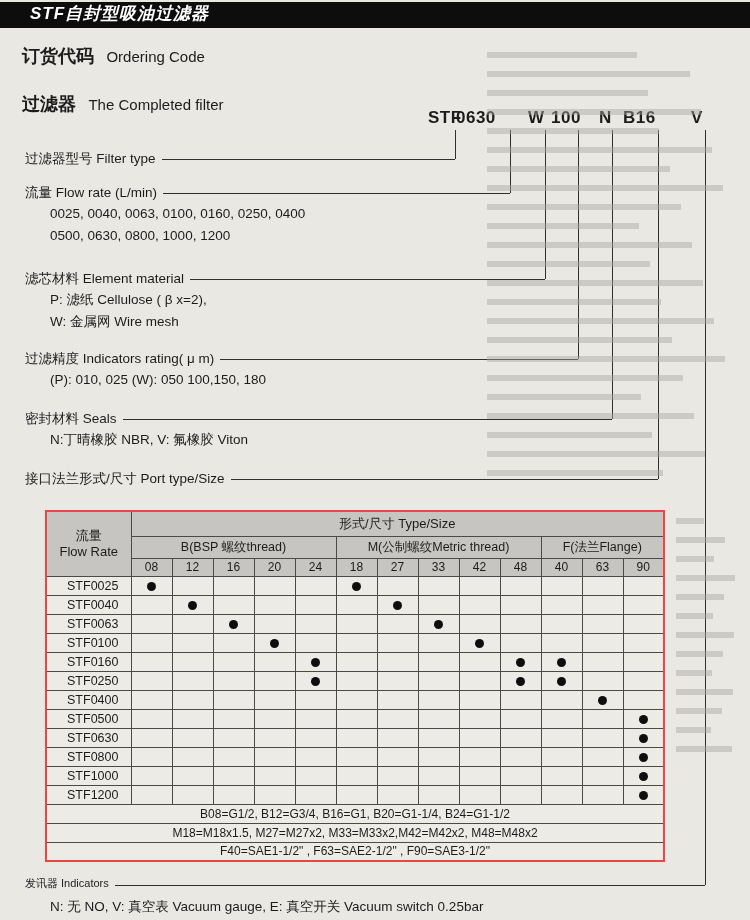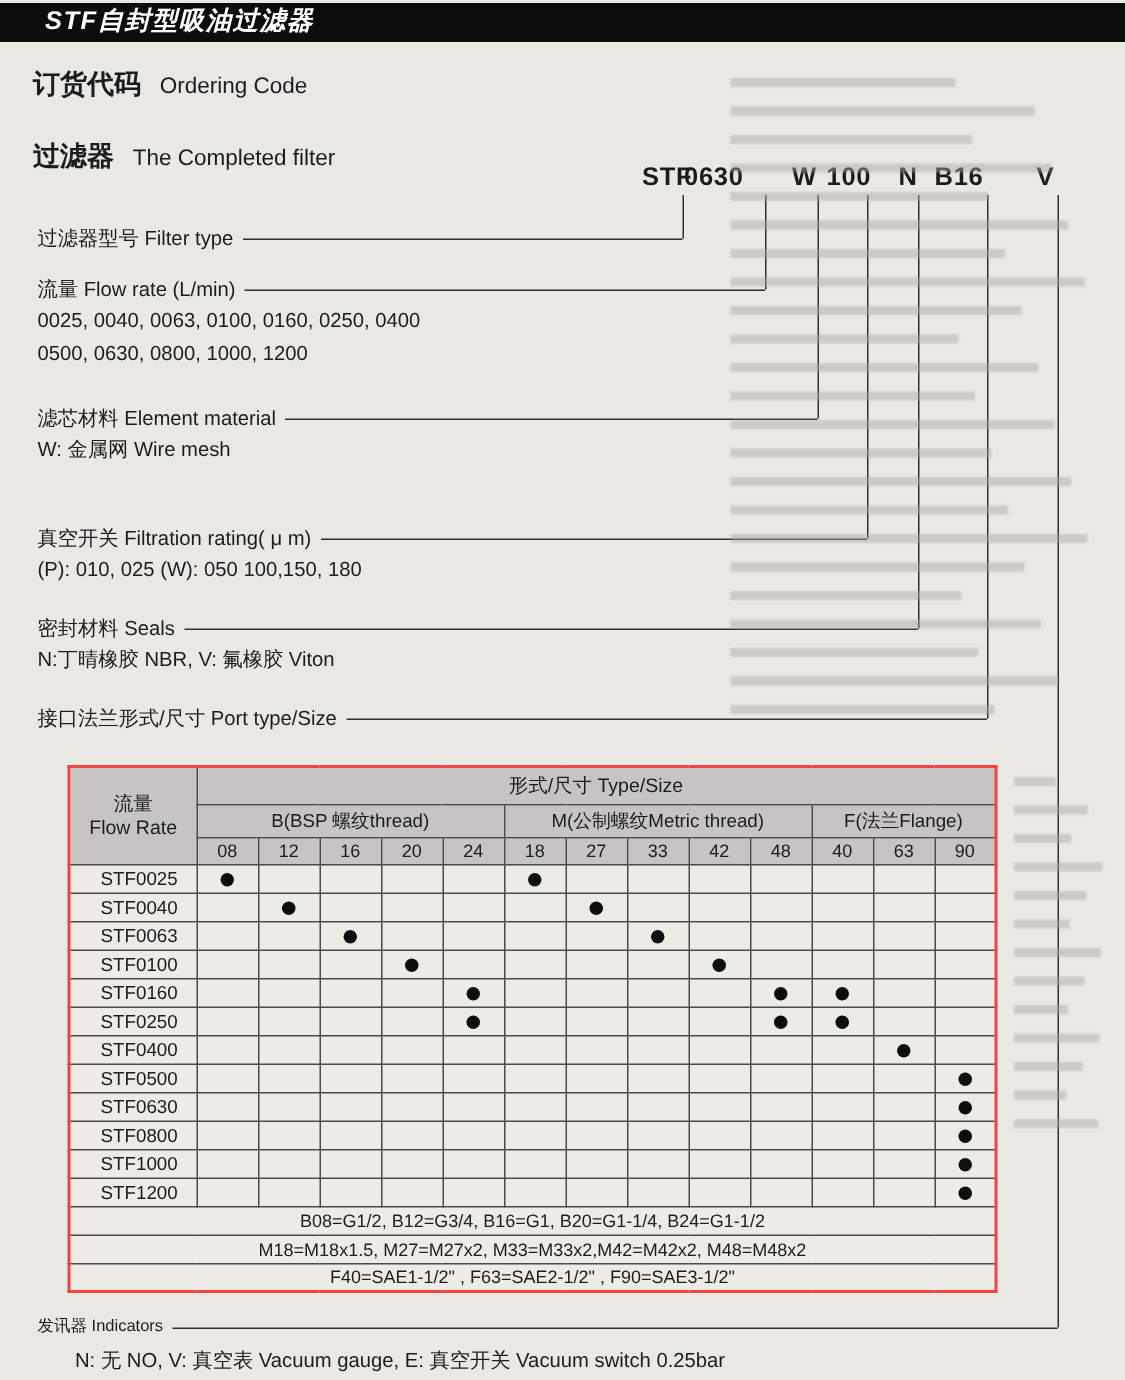--- a/index.html
+++ b/index.html
@@ -16,21 +16,21 @@
   .h-en { font-size:15px; margin-left:8px; }
 
   .code-seg { position:absolute; top:108px; font-size:17px; font-weight:bold; letter-spacing:.5px; }
 
   .vline { position:absolute; width:1px; background:#2f2f2f; }
 
   .diag-label { position:absolute; left:25px; font-size:13.5px; }
   .lab-row { display:flex; align-items:flex-start; white-space:nowrap; }
   .lab-text { flex:none; }
   .lab-line { flex:1; border-top:1px solid #2f2f2f; margin:9px 0 0 6px; min-width:10px; }
-  .lab-sub { line-height:21px; margin-top:1px; white-space:nowrap; font-size:13.5px; }
+  .lab-sub { margin-left:25px; line-height:21px; margin-top:1px; white-space:nowrap; font-size:13.5px; }
 
   #size-table { position:absolute; left:45px; top:510px; border-collapse:collapse; table-layout:fixed;
                 border:2px solid #ef4444; }
   #size-table th, #size-table td { border:1px solid #4a4a4a; font-size:12px; text-align:center;
                 padding:0; overflow:hidden; white-space:nowrap; }
   #size-table thead th { background:#c7c5c1; font-weight:normal; }
   #size-table thead .r1 th { height:25px; font-size:13px; }
   #size-table thead .r2 th { height:22px; font-size:12.5px;text-align:center; }
   #size-table thead .r3 th { height:18px; }
   #size-table tbody td { background:#edebe6; height:19px; }
@@ -96,25 +96,26 @@
           <span class="lab-line"></span>
         </div>
         <div class="lab-sub">0025, 0040, 0063, 0100, 0160, 0250, 0400</div>
         <div class="lab-sub">0500, 0630, 0800, 1000, 1200</div>
       </div>
       <div class="diag-label" style="top: 270px; width: 520px;">
         <div class="lab-row">
           <span class="lab-text">滤芯材料 Element material</span>
           <span class="lab-line"></span>
         </div>
+        <div class="lab-sub">P: 滤纸 Cellulose ( β x=2),</div>
         <div class="lab-sub">W: 金属网 Wire mesh</div>
       </div>
       <div class="diag-label" style="top: 350px; width: 553px;">
         <div class="lab-row">
-          <span class="lab-text">真空开关 Filtration rating( μ m)</span>
+          <span class="lab-text">过滤精度 Indicators rating( μ m)</span>
           <span class="lab-line"></span>
         </div>
         <div class="lab-sub">(P): 010, 025  (W): 050 100,150, 180</div>
       </div>
       <div class="diag-label" style="top: 410px; width: 587px;">
         <div class="lab-row">
           <span class="lab-text">密封材料 Seals</span>
           <span class="lab-line"></span>
         </div>
         <div class="lab-sub">N:丁晴橡胶 NBR,  V: 氟橡胶 Viton</div>

